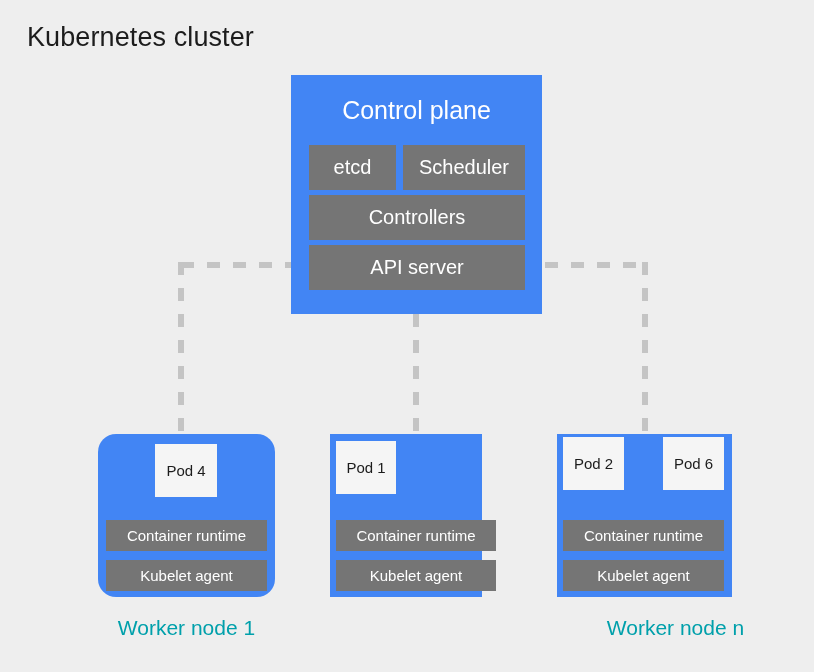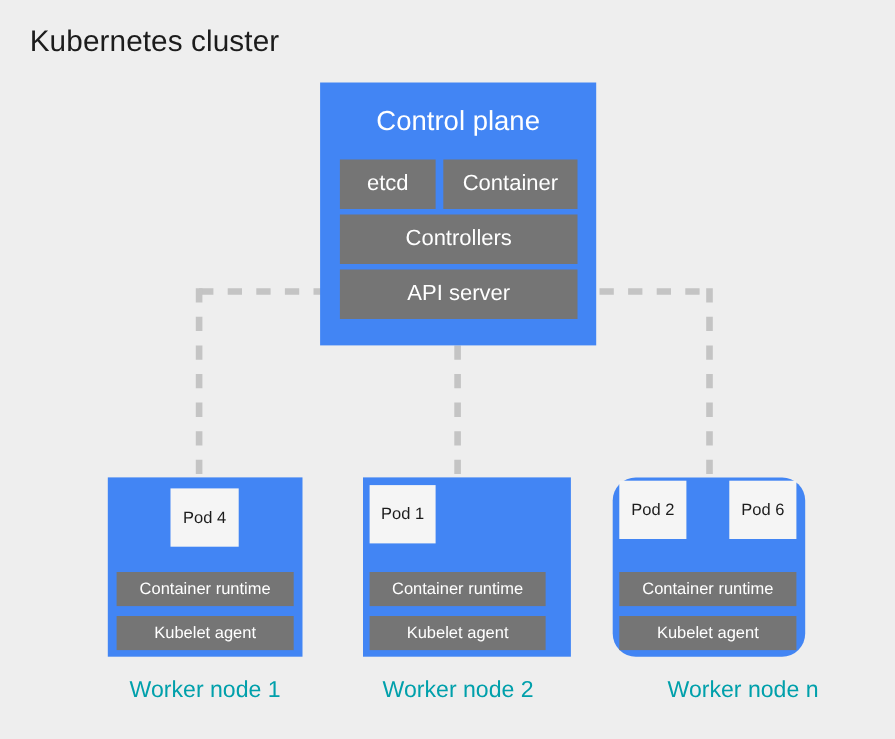--- a/index.html
+++ b/index.html
@@ -76,23 +76,23 @@
   .cp-ctrls     { left: 18px;  top: 120px; width: 216px; height: 45px; }
   .cp-api       { left: 18px;  top: 170px; width: 216px; height: 45px; }
 
   
   .worker {
     position: absolute;
     background: #4285f4;
     top: 434px;
     height: 163px;
   }
-  .worker-1 { left: 98px;  width: 177px; }
-  .worker-2 { left: 330px; width: 152px; padding-left: 37px; }
-  .worker-n { left: 557px; width: 175px; border-radius: 21px; }
+  .worker-1 { left: 98px;  width: 177px; border-radius: 18px; }
+  .worker-2 { left: 330px; width: 152px; }
+  .worker-n { left: 557px; width: 175px; }
 
   .pod {
     position: absolute;
     background: #f5f5f5;
     color: #1c1c1c;
     font-size: 15px;
     display: flex;
     align-items: center;
     justify-content: center;
     white-space: nowrap;
@@ -157,21 +157,21 @@
 
       <line x1="645" y1="262" x2="645" y2="437"></line>
     </g>
   </svg>
 
   <div class="control-plane">
     <div class="cp-title">Control plane</div>
 
     <div class="cp-box cp-etcd">etcd</div>
 
-    <div class="cp-box cp-scheduler">Container</div>
+    <div class="cp-box cp-scheduler">Scheduler</div>
 
     <div class="cp-box cp-api">API server</div>
 
     <div class="cp-box cp-ctrls">Controllers</div>
   </div>
 
   <div class="worker worker-1">
     <div class="pod w1-pod">Pod 4</div>
     <div class="node-bar w1-cr">Container runtime</div>
     <div class="node-bar w1-ka">Kubelet agent</div>
@@ -184,16 +184,15 @@
   </div>
 
   <div class="worker worker-n">
     <div class="pod wn-pod2">Pod 2</div>
     <div class="pod wn-pod6">Pod 6</div>
     <div class="node-bar wn-cr">Container runtime</div>
     <div class="node-bar wn-ka">Kubelet agent</div>
   </div>
 
   <div class="worker-label wl-1">Worker node 1</div>
-  <div class="worker-label wl-2">Worker node 2</div>
   <div class="worker-label wl-n">Worker node n</div>
 
 </div>
 
 </body></html>

